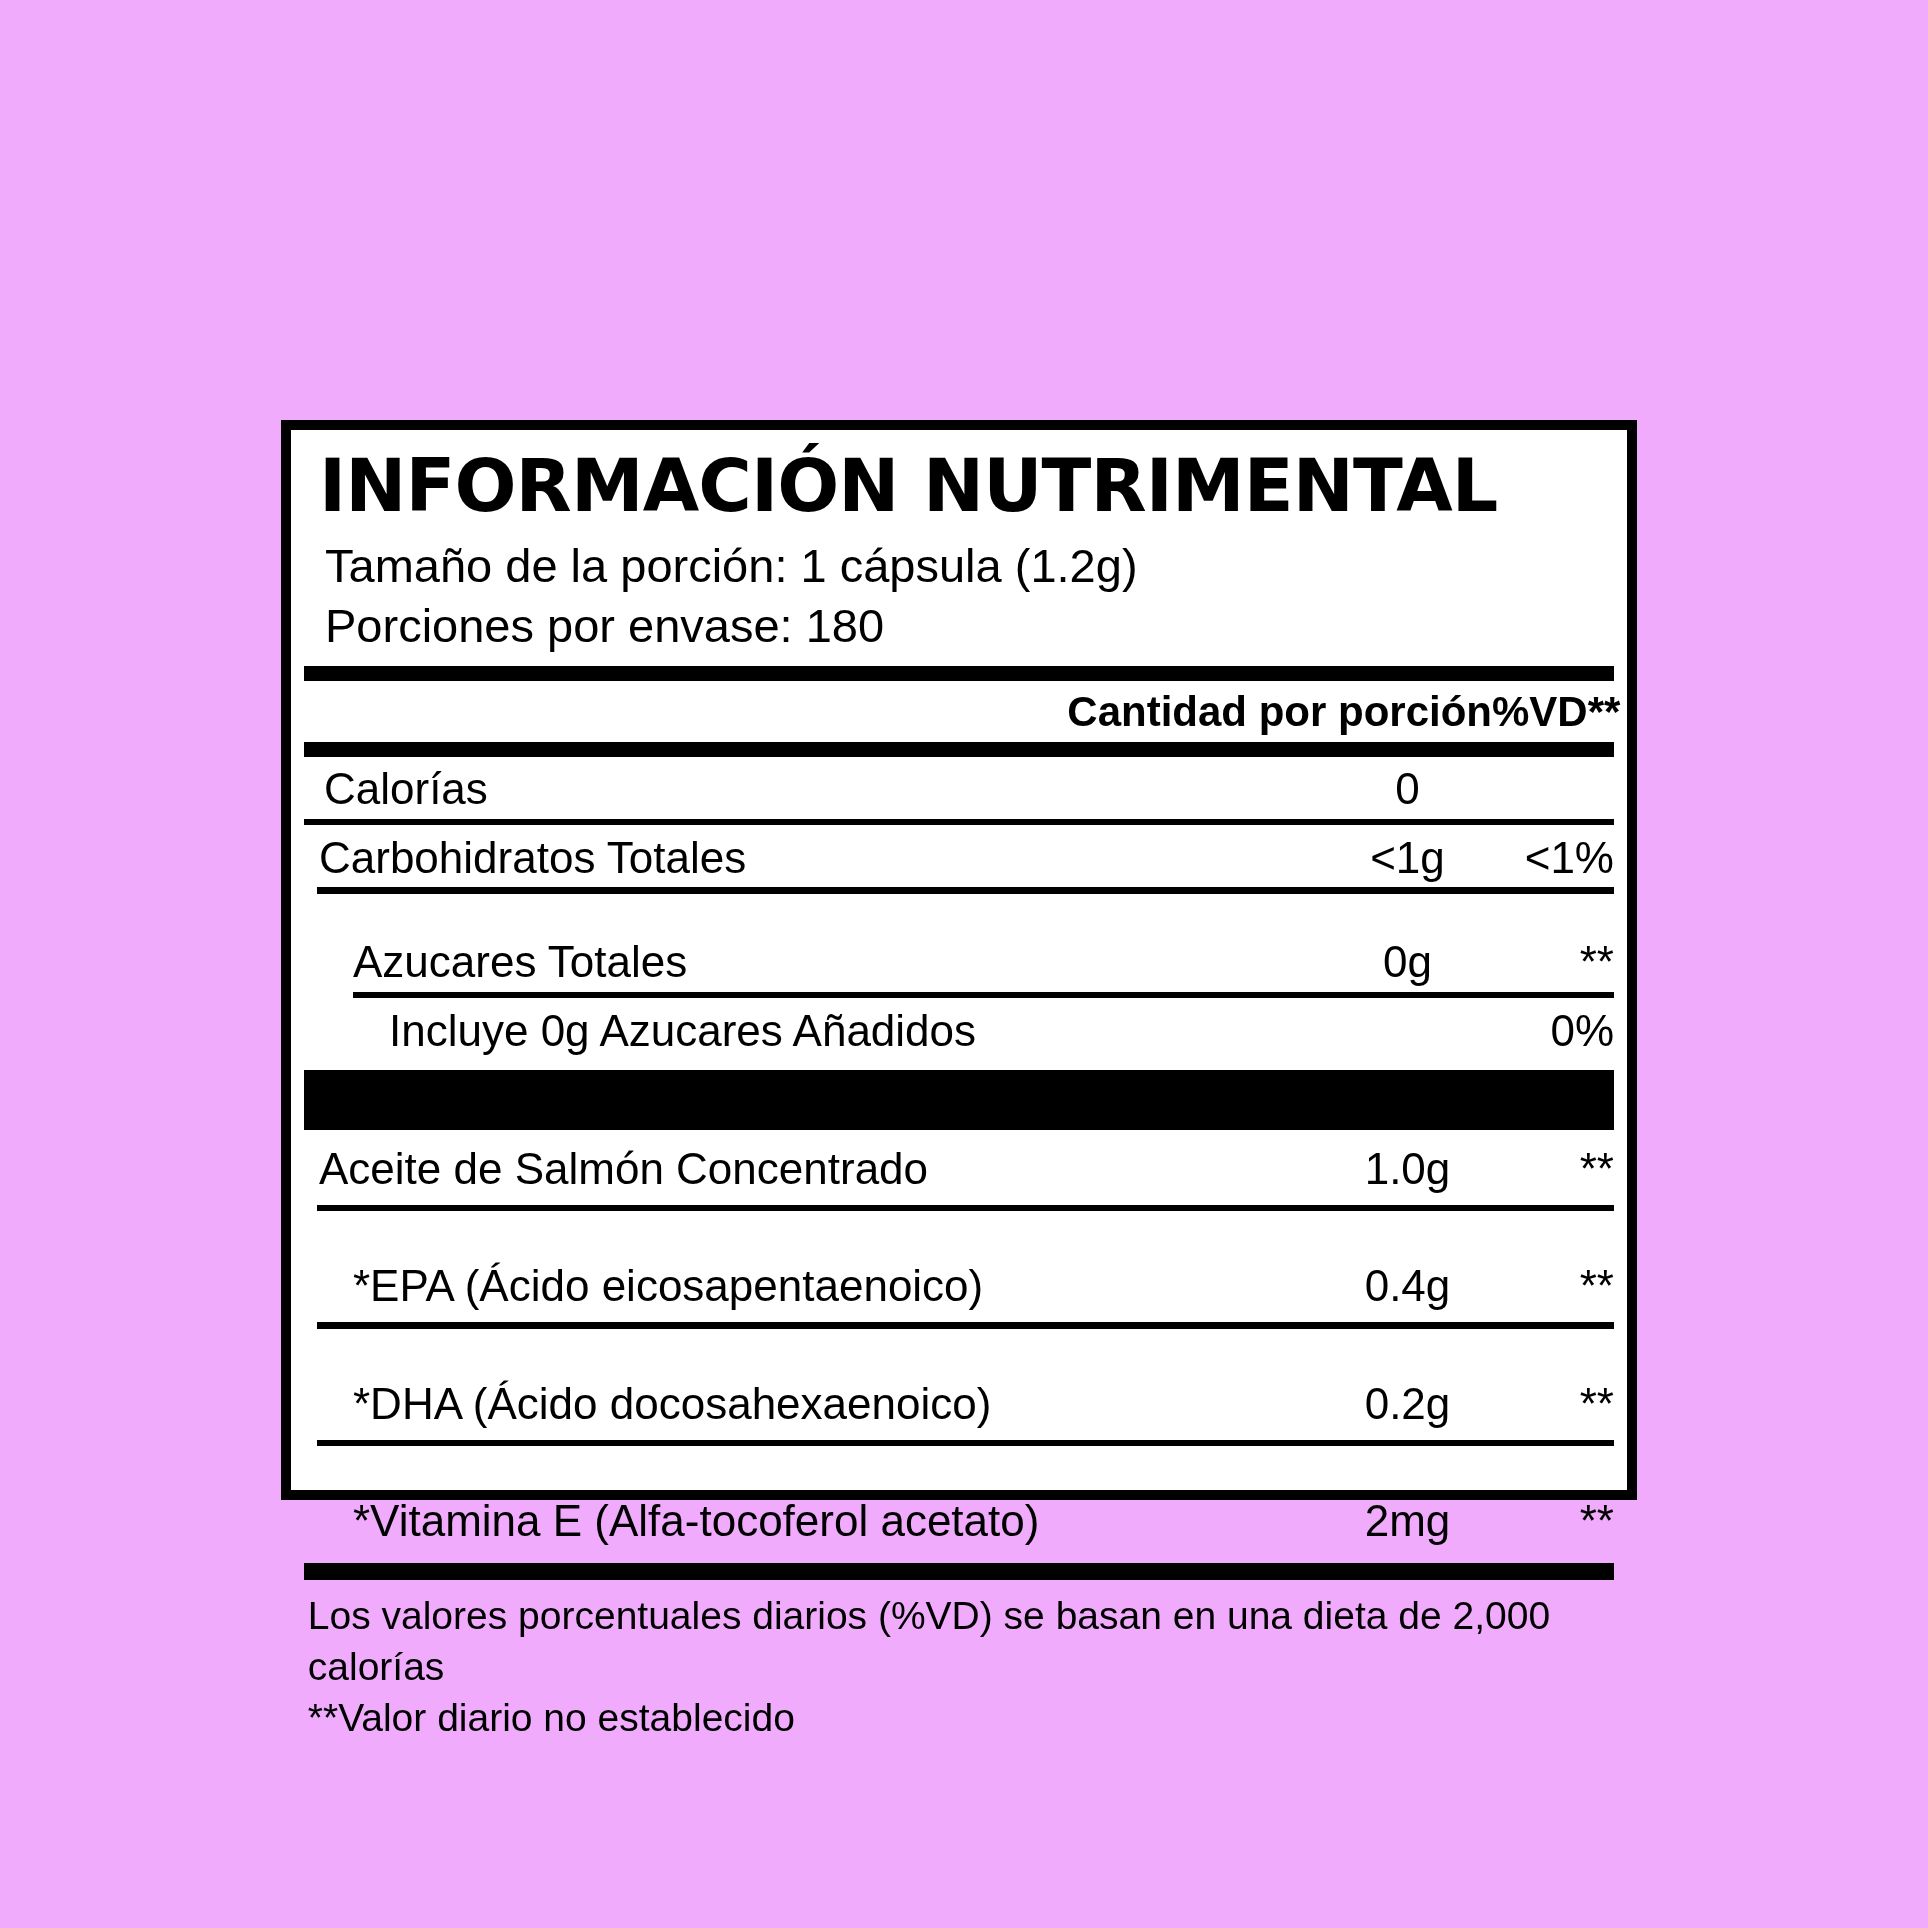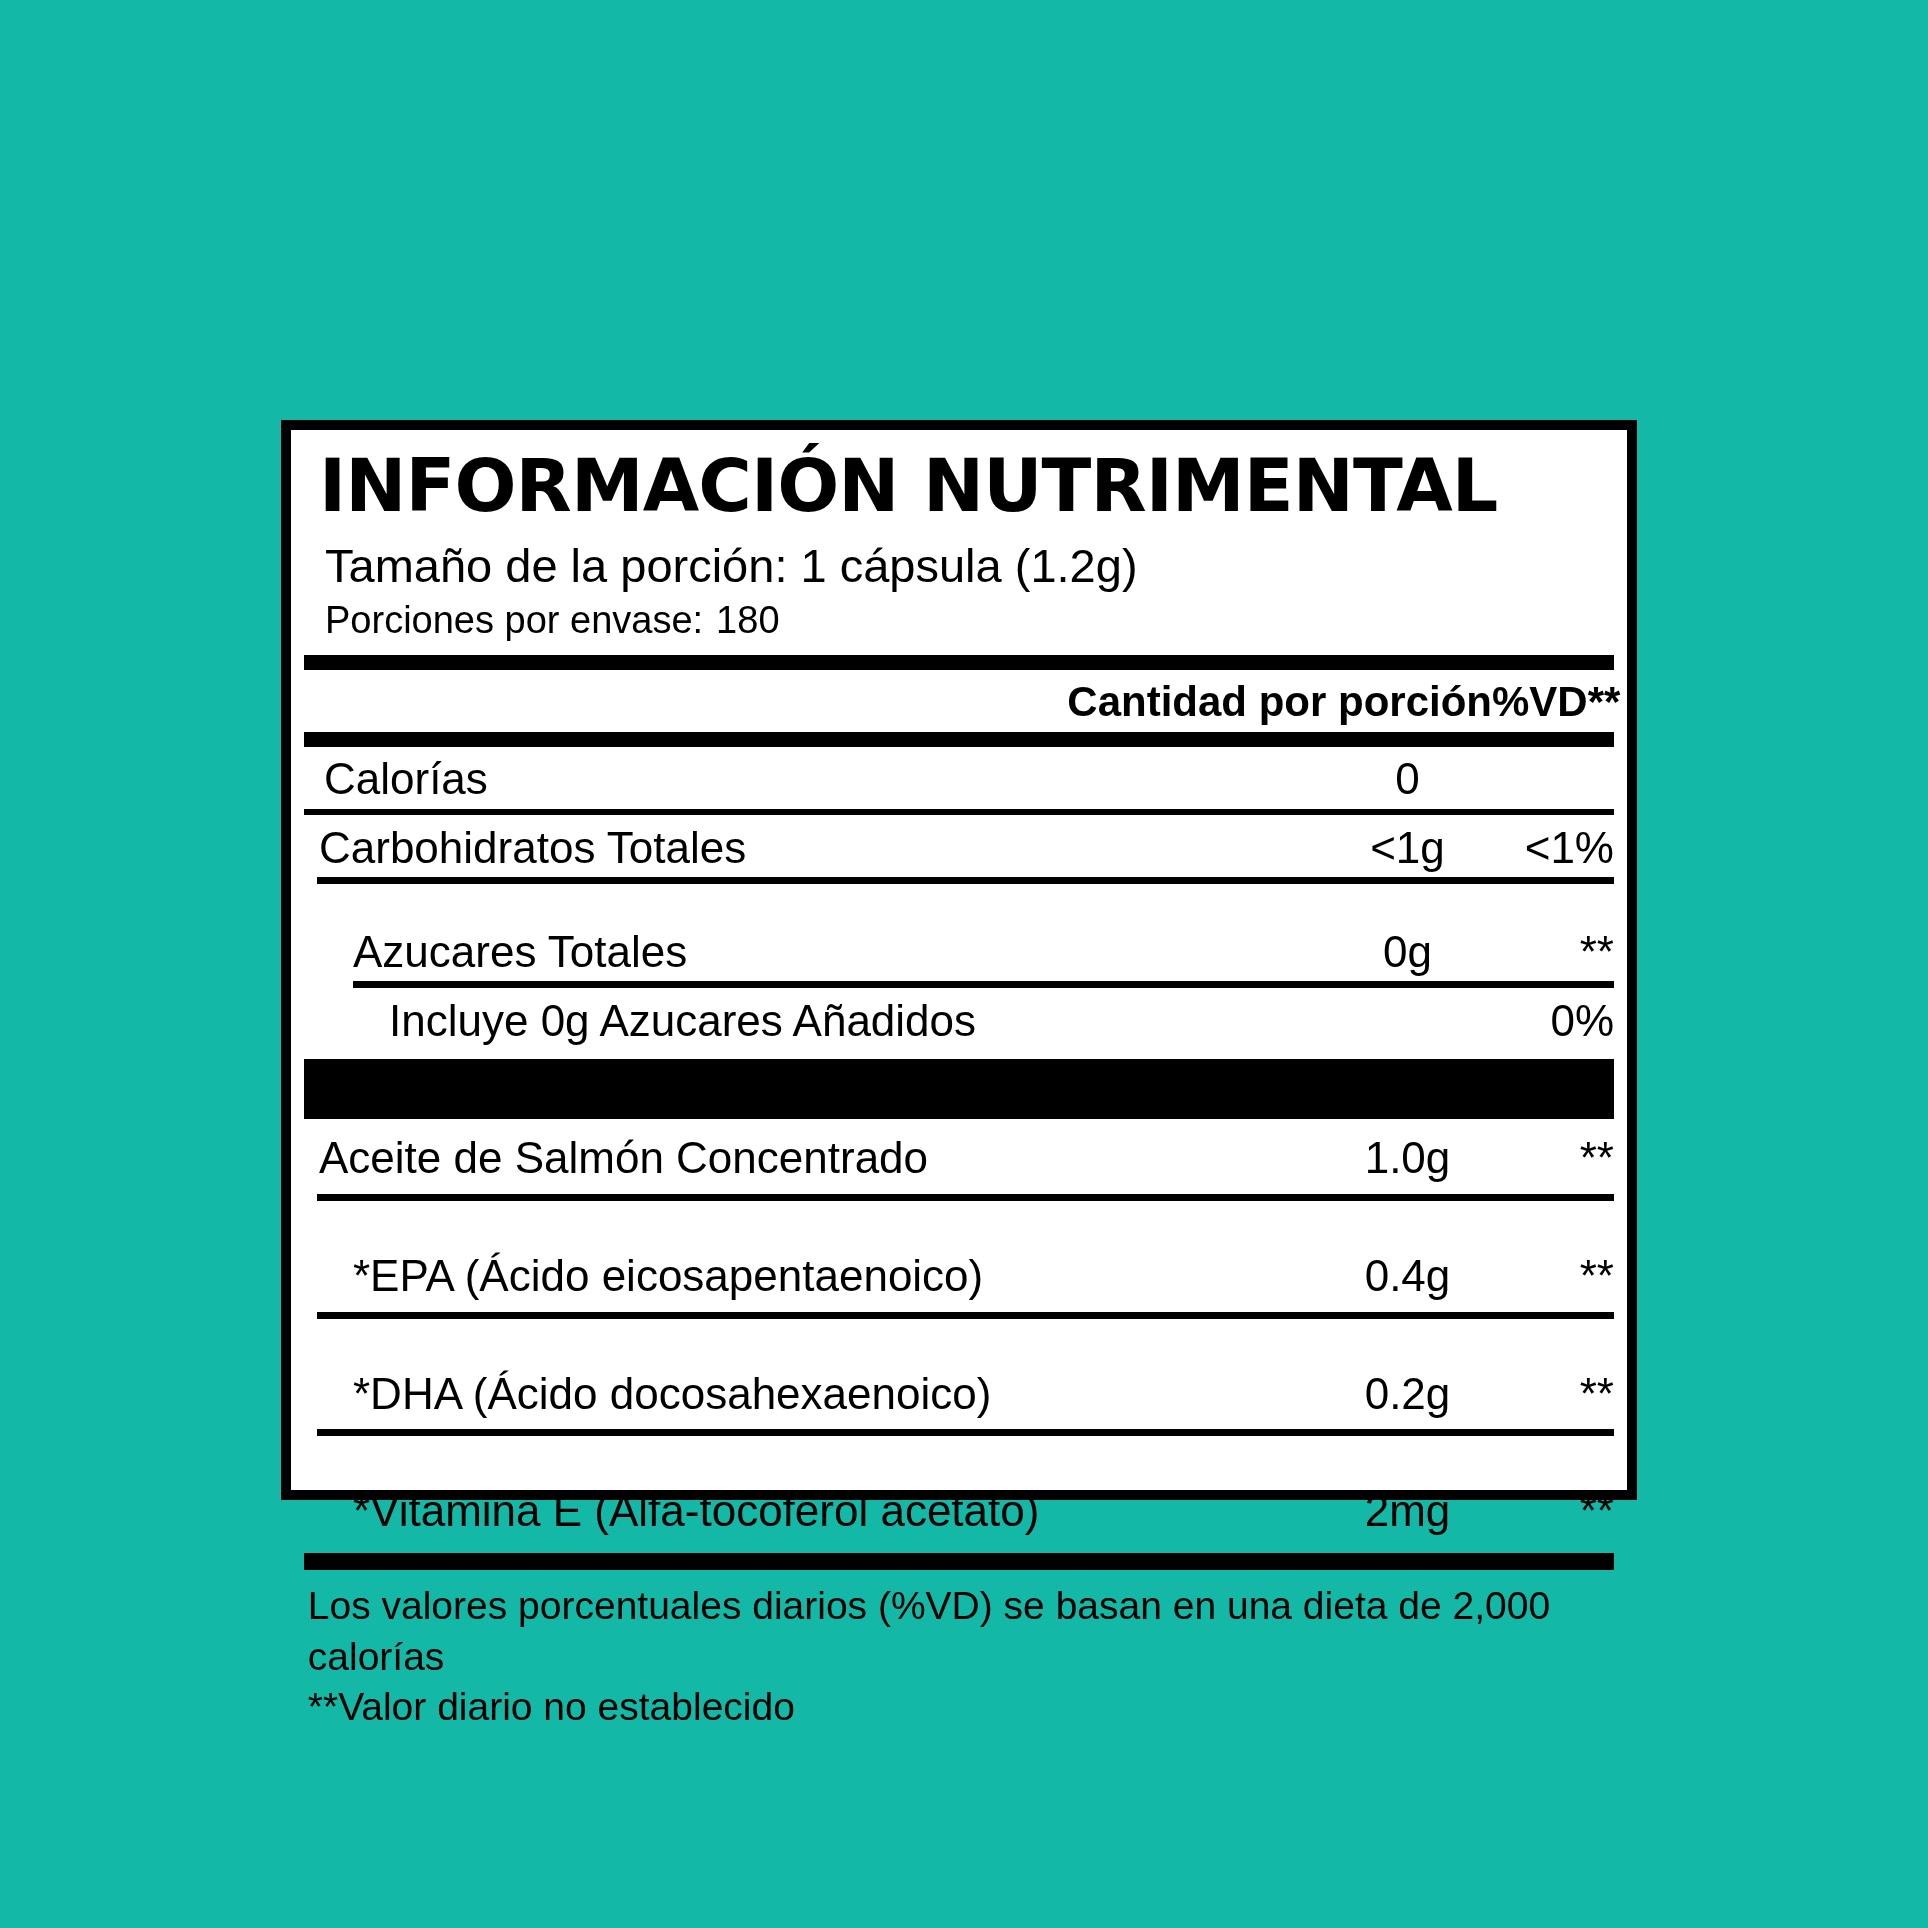--- a/index.html
+++ b/index.html
@@ -1,19 +1,19 @@
 <!DOCTYPE html>
 <html style="font-size:15px"><head>
 <meta charset="utf-8">
 <style>
   html,body { margin:0; padding:0; background:#ffffff; }
   .page {
     position:relative;
     width:1928px; height:1928px;
-    background:#14b8a6;
+    background:#f0abfc;
     font-family:"Liberation Sans", sans-serif;
     color:#000;
   }
   .nf-label {
     position:absolute;
     left:281px; top:420px;
     width:1356px; height:1080px;
     border:10.4px solid #000;
     box-sizing:border-box;
     background:#fff;
@@ -34,21 +34,21 @@
     white-space:nowrap;
   }
   .serving-line {
     margin:17px 0 0 21px;
     font-size:47px;
     line-height:1.15;
     white-space:nowrap;
   }
   .servings-line {
     margin:5.6px 0 0 21px;
-    font-size:38px;
+    font-size:47px;
     line-height:1.15;
     white-space:nowrap;
   }
   .servings-line .count { margin-left:13px; }
   .bar   { height:15px; background:#000; }
   .bar-top { margin-top:13px; }
   .col-header {
     display:flex; justify-content:flex-end; align-items:center;
     font-weight:bold; font-size:42px;
     padding:8.5px 0 6.6px 0;

